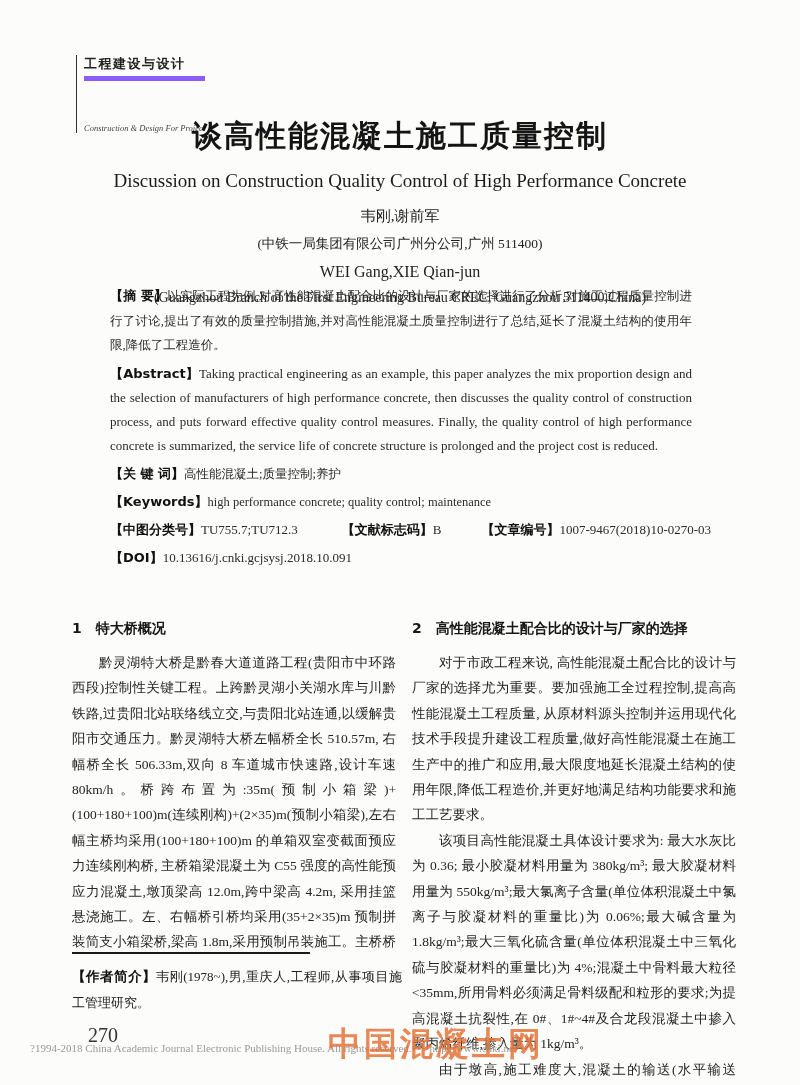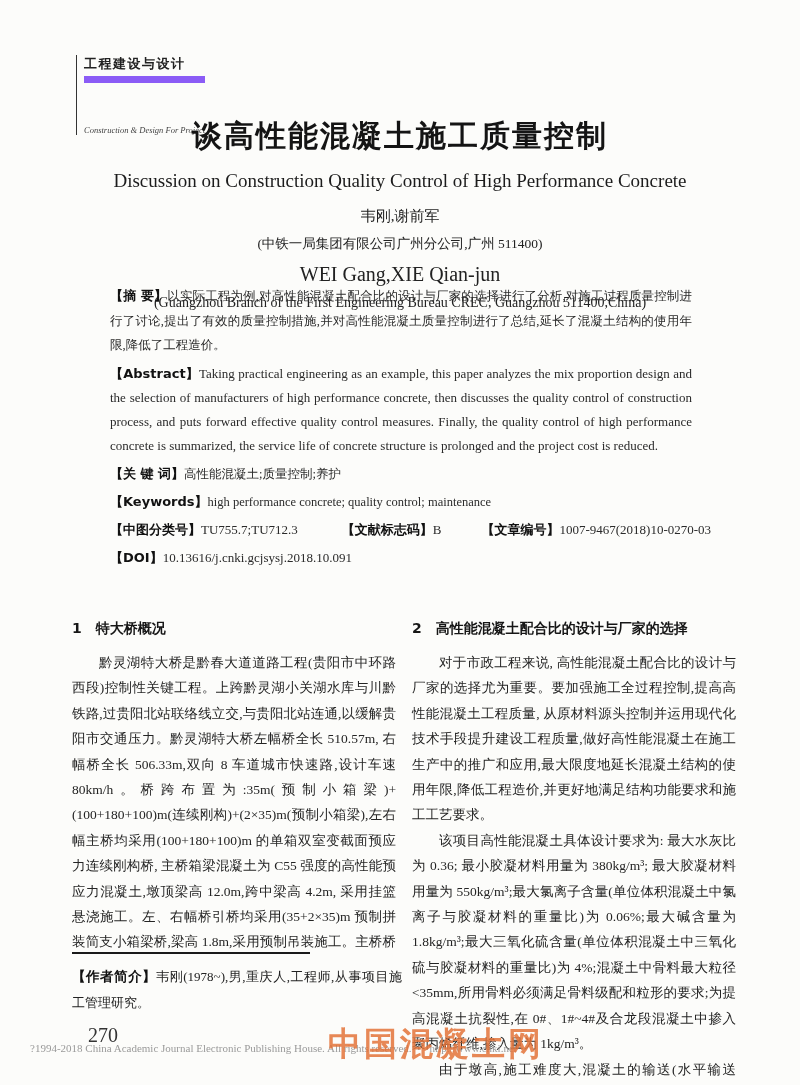--- a/index.html
+++ b/index.html
@@ -4,29 +4,29 @@
 <style>
   html,body{margin:0;padding:0;}
   body{width:800px;height:1085px;background:#f4f4f2;}
   .page{
     position:relative;width:800px;height:1085px;overflow:hidden;
     background:#fcfcfa;color:#1f1f1f;
     font-family:"Liberation Serif","DejaVu Serif",serif;
   }
   
   .badge{position:absolute;left:76px;top:55px;border-left:1.5px solid #333;padding-left:7px;}
-  .badge-cn{font-family:"DejaVu Sans","Liberation Sans",sans-serif;font-weight:bold;font-size:13px;letter-spacing:1.5px;color:#222;padding-bottom:3px;border-bottom:7px solid #8b5cf6;white-space:nowrap;}
+  .badge-cn{font-family:"DejaVu Sans","Liberation Sans",sans-serif;font-weight:bold;font-size:13px;letter-spacing:1.5px;color:#222;padding-bottom:3px;border-bottom:5px solid #8b5cf6;white-space:nowrap;}
   .badge-en{font-style:italic;font-size:8.5px;color:#444;padding-top:2px;white-space:nowrap;margin-top:40px;}
   
   .titleblock{position:absolute;left:0;top:116px;width:800px;text-align:center;}
   .title-cn{font-family:"DejaVu Sans","Liberation Sans",sans-serif;font-weight:bold;font-size:30px;letter-spacing:2px;color:#141414;margin:0;}
   .title-en{font-size:19px;color:#1c1c1c;margin-top:13px;}
   .authors-cn{font-size:15px;margin-top:15px;color:#222;}
   .affil-cn{font-size:13.5px;margin-top:9px;color:#222;}
-  .authors-en{font-size:20px;margin-top:10px;color:#222;}
+  .authors-en{font-size:16px;margin-top:10px;color:#222;}
   .affil-en{font-size:14px;margin-top:9px;color:#222;}
   
   .absblock{position:absolute;left:110px;top:284px;width:582px;}
   .lbl{font-family:"DejaVu Sans","Liberation Sans",sans-serif;font-weight:bold;font-size:13px;color:#111;}
   .abs-cn{font-size:12.5px;line-height:24.5px;text-align:justify;color:#2a2a2a;}
   .abs-en{font-size:13px;line-height:24px;text-align:justify;color:#2a2a2a;margin-top:4px;}
   .kw-line{font-size:12.5px;line-height:24px;margin-top:4px;color:#2a2a2a;}
   .meta-line{font-size:13px;line-height:24px;margin-top:4px;color:#2a2a2a;display:flex;}
   .meta-item{white-space:nowrap;}
   .meta-gap1{margin-left:44px;}

